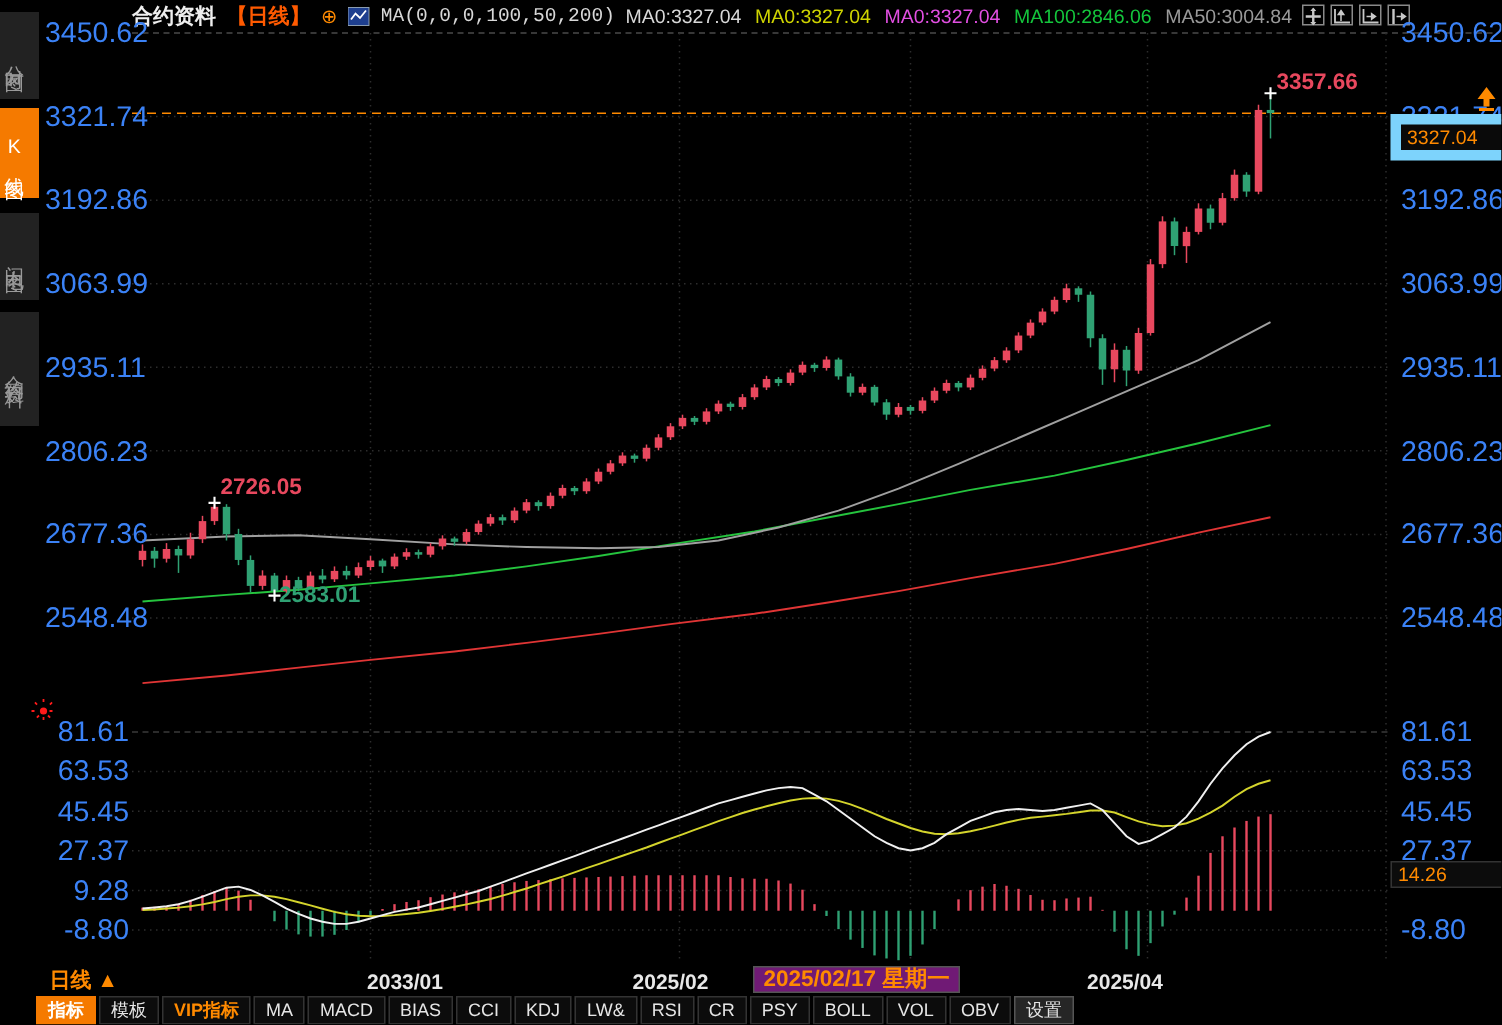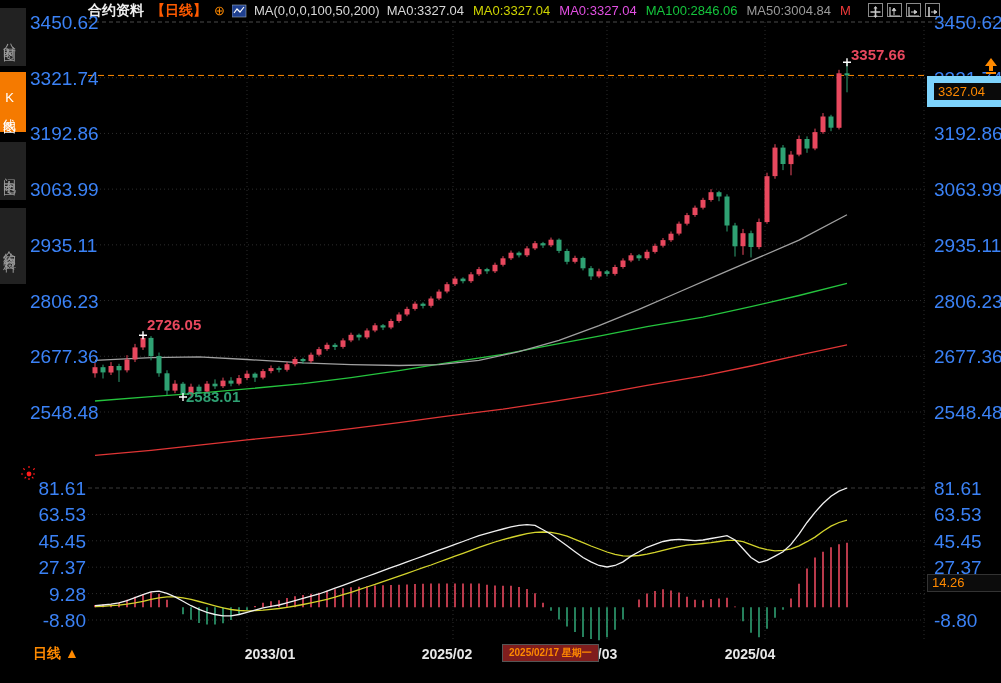--- a/index.html
+++ b/index.html
@@ -10,21 +10,21 @@
   .side-tab{position:absolute;left:0;width:26px;background:#222;color:#9a9a9a;
     font-size:13px;writing-mode:vertical-lr;text-orientation:upright;text-align:center;
     letter-spacing:3px;cursor:pointer;}
   .side-tab.active{background:#f57a00;color:#fff;}
   
   #topbar{position:absolute;left:88px;top:2px;height:17px;display:flex;align-items:center;
     gap:7px;font-size:13px;white-space:nowrap;}
   .sym{color:#efefef;font-weight:bold;font-size:14px;}
   .period{color:#ff5a00;font-weight:bold;font-size:14px;}
   .plus{color:#ff8a00;font-size:13px;}
-  .ma-set{color:#d8d8d8;}
+  .ma-set{color:#d8d8d8;font-family:Liberation Mono, monospace;}
   .ma-val{font-size:13px;}
   
   .tr-icon{position:absolute;top:3px;width:15px;height:14px;border:1px solid #8a8a8a;
     background:#000;box-sizing:border-box;cursor:pointer;}
   
   .axis-label{position:absolute;font-size:19px;color:#3b82f6;line-height:15px;}
   .axis-label.left{left:30px;width:56px;text-align:right;}
   .axis-label.right{left:934px;text-align:left;}
   
   .ann{position:absolute;font-size:15px;font-weight:bold;}
@@ -35,21 +35,21 @@
   #macd-tag{position:absolute;left:927px;top:574px;width:69px;height:16px;
     border:1px solid #333;background:#0c0c0c;color:#ff8a00;font-size:13px;
     line-height:16px;padding-left:4px;}
   
   #macd-legend{position:absolute;left:90px;top:463px;font-size:13px;display:flex;gap:9px;white-space:nowrap;}
   
   #period-label{position:absolute;left:33px;top:645px;color:#ff8a00;font-weight:bold;font-size:14px;}
   .date-label{position:absolute;top:646px;transform:translateX(-50%);color:#e8e8e8;
     font-weight:bold;font-size:14px;}
   #crosshair-date{position:absolute;left:502px;top:644px;height:16px;border:1px solid #555;
-    background:#7f1d1d;color:#ff8a00;font-size:10px;font-weight:bold;line-height:16px;padding:0 6px;}
+    background:#701a75;color:#ff8a00;font-size:15px;font-weight:bold;line-height:16px;padding:0 6px;}
   #watermark{position:absolute;left:850px;top:616px;font-size:40px;color:#c9c9c9;
     letter-spacing:2px;}
   
   #toolbar{position:absolute;left:24px;top:664px;height:19px;display:flex;gap:2px;}
   .tb-btn{height:17px;line-height:17px;padding:0 7px;font-size:12px;color:#e6e6e6;
     background:#0c0c0c;border:1px solid #333;cursor:pointer;white-space:nowrap;}
   .tb-btn.selected{background:#f57a00;color:#fff;border-color:#f57a00;font-weight:bold;}
   .tb-btn.vip{color:#ff8a00;font-weight:bold;}
   .tb-btn.settings{background:#262626;border-color:#555;}
   svg{position:absolute;left:0;top:0;}
@@ -478,13 +478,31 @@
   <div id="period-label">日线 ▲</div>
   <div id="date-labels">
       <div class="date-label" style="left: 270px;">2033/01</div>
       <div class="date-label" style="left: 447px;">2025/02</div>
       <div class="date-label" style="left: 592px;">2025/03</div>
       <div class="date-label" style="left: 750px;">2025/04</div>
       <div id="crosshair-date">2025/02/17 星期一</div>
     </div>
 
 
+  <div id="toolbar">
+      <div class="tb-btn selected">指标</div>
+      <div class="tb-btn">模板</div>
+      <div class="tb-btn vip">VIP指标</div>
+      <div class="tb-btn">MA</div>
+      <div class="tb-btn">MACD</div>
+      <div class="tb-btn">BIAS</div>
+      <div class="tb-btn">CCI</div>
+      <div class="tb-btn">KDJ</div>
+      <div class="tb-btn">LW&amp;</div>
+      <div class="tb-btn">RSI</div>
+      <div class="tb-btn">CR</div>
+      <div class="tb-btn">PSY</div>
+      <div class="tb-btn">BOLL</div>
+      <div class="tb-btn">VOL</div>
+      <div class="tb-btn">OBV</div>
+      <div class="tb-btn settings">设置</div>
+    </div>
 </div>
 
 </body></html>

